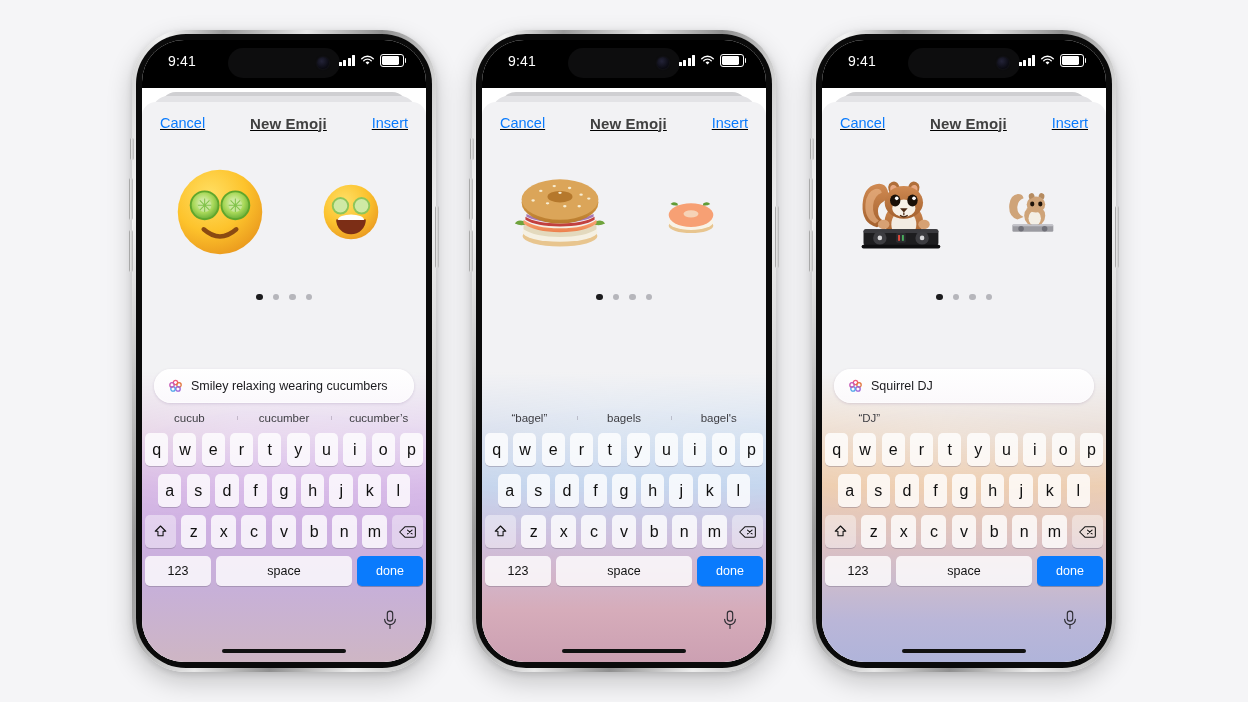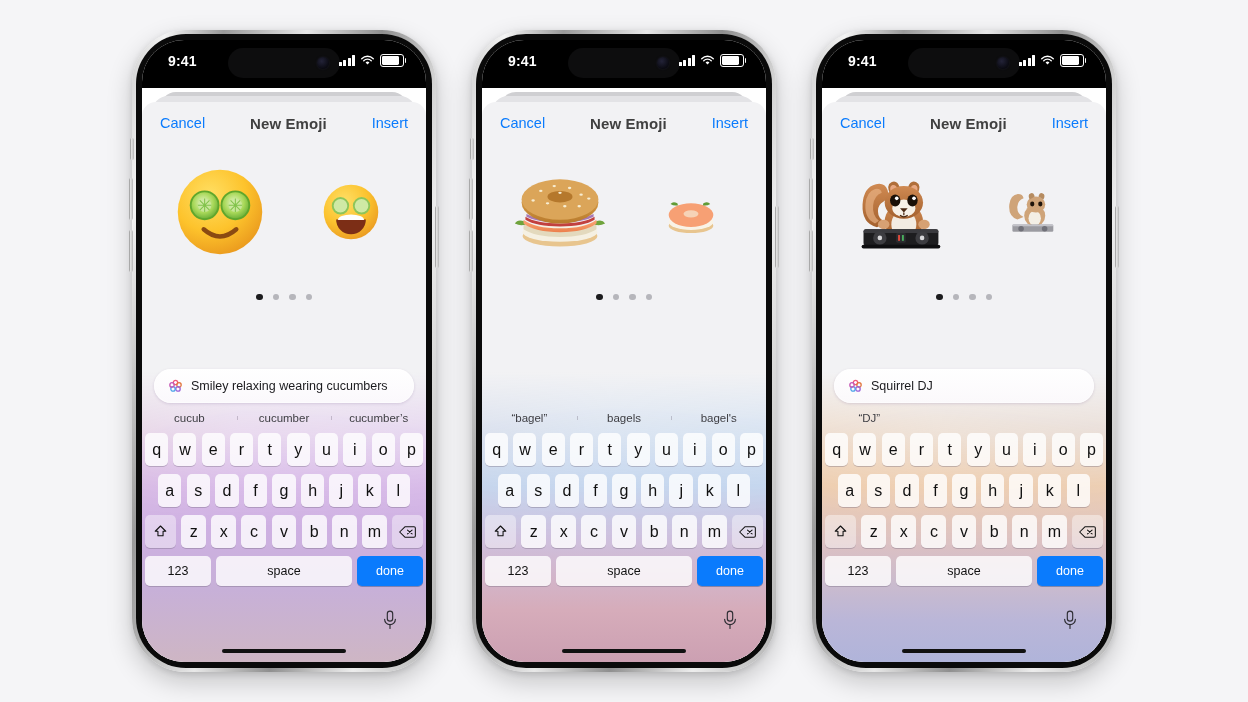--- a/index.html
+++ b/index.html
@@ -38,21 +38,21 @@
   .btn-vup{left:-3px;top:148px;width:4px;height:42px;}
   .btn-vdn{left:-3px;top:200px;width:4px;height:42px;}
   .btn-pwr{right:-3px;top:176px;width:4px;height:62px;}
 
   
   .statusbar{
     position:absolute;left:0;top:0;width:100%;height:48px;
     background:#000;color:#fff;z-index:6;
   }
   .st-time{
-    position:absolute;left:26px;top:13px;font-size:14px;font-weight:700;
+    position:absolute;left:26px;top:13px;font-size:14px;font-weight:400;
     letter-spacing:.2px;
   }
   .island{
     position:absolute;left:50%;transform:translateX(-50%);top:8px;
     width:112px;height:30px;border-radius:16px;background:#0d0d0e;
   }
   .island .lens{
     position:absolute;right:11px;top:9px;width:12px;height:12px;border-radius:50%;
     background:radial-gradient(circle at 40% 35%,#232338,#0a0a12 70%);
     box-shadow:0 0 2px #1b1b2c;
@@ -80,21 +80,21 @@
 
   
   .sheet{
     position:absolute;left:0;right:0;top:62px;bottom:0;
     background:#f2f2f4;border-radius:14px 14px 0 0;z-index:10;
     overflow:hidden;display:flex;flex-direction:column;
   }
   .navbar{
     position:relative;height:42px;flex:0 0 42px;
     display:flex;align-items:center;justify-content:space-between;
-    padding:7px 18px;box-sizing:border-box;
+    padding:7px 18px;box-sizing:border-box;text-decoration:underline;
   }
   .nav-btn{font-size:14.5px;color:#0a7bfd;cursor:pointer;}
   .nav-title{font-size:15px;font-weight:700;color:#404040;letter-spacing:.1px;text-align:center;}
 
   
   .body-area{
     position:relative;flex:1 1 auto;display:flex;flex-direction:column;
   }
   .grad{position:absolute;inset:0;}
   .g1{background:

